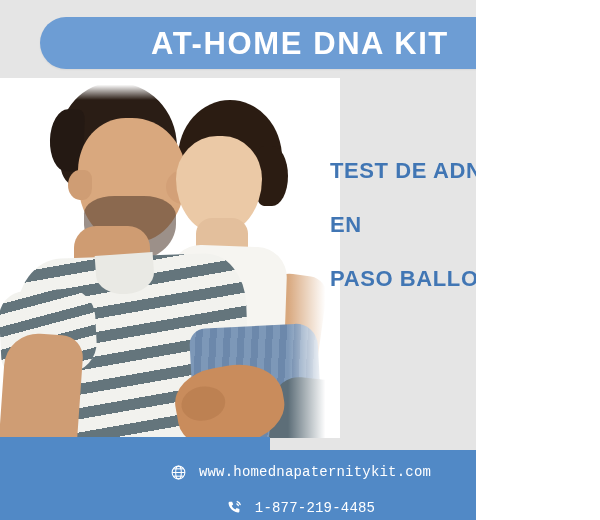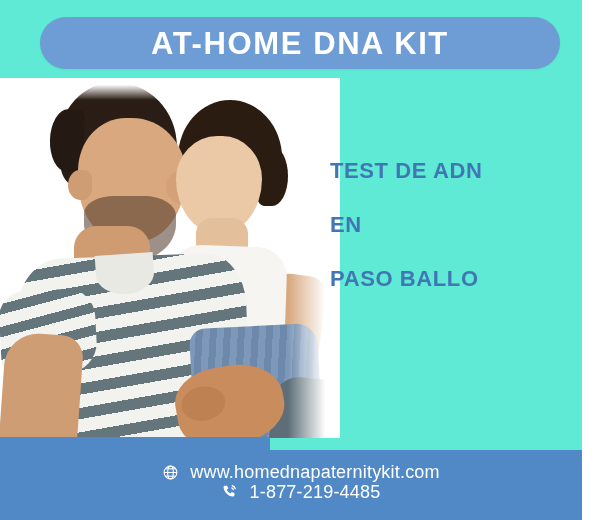--- a/index.html
+++ b/index.html
@@ -8,23 +8,23 @@
   }
   body {
     width: 600px;
     height: 520px;
     background: #ffffff;
     font-family: "Liberation Sans", sans-serif;
     overflow: hidden;
   }
   .poster {
     position: relative;
-    width: 582px;
+    width: 476px;
     height: 520px;
-    background: #5eead4;
+    background: #e5e5e5;
     overflow: hidden;
   }
 
   
   .header-banner {
     position: absolute;
     left: 40px;
     top: 17px;
     width: 520px;
     height: 52px;
@@ -304,35 +304,35 @@
     display:flex;
     align-items:center;
     justify-content:center;
     gap:12px;
     color:#ffffff;
   }
   .footer-row-top{
     margin-top:12px;
   }
   .footer-row-bottom{
-    margin-top:0;
+    margin-top:16px;
     gap:34px;
   }
   .footer-item{
     display:flex;
     align-items:center;
     gap:10px;
   }
   .footer-text{
     color:#ffffff;
-    font-size:18px;
+    font-size:14px;
     letter-spacing:0.2px;
     line-height:1;
     white-space:nowrap;
-    font-family:Liberation Sans, sans-serif;
+    font-family:Liberation Mono, monospace;
   }
   .f-icon{
     display:inline-flex;
     align-items:center;
     justify-content:center;
     width:20px;
     height:20px;
     flex:0 0 auto;
   }
   .f-icon svg{ display:block; }

